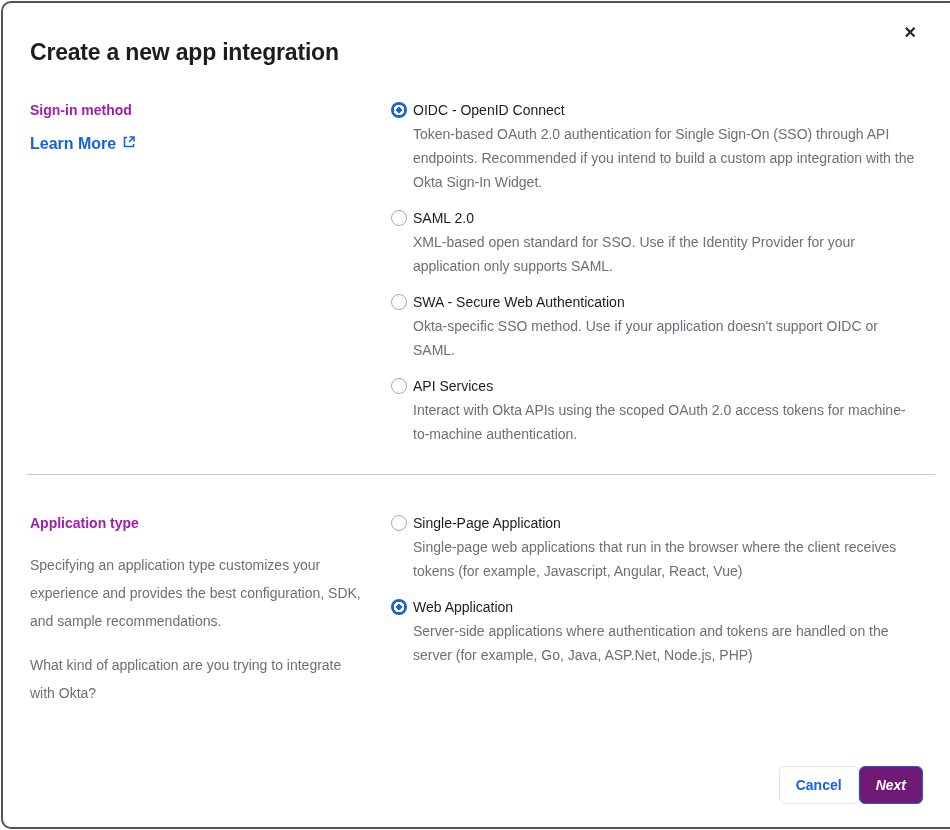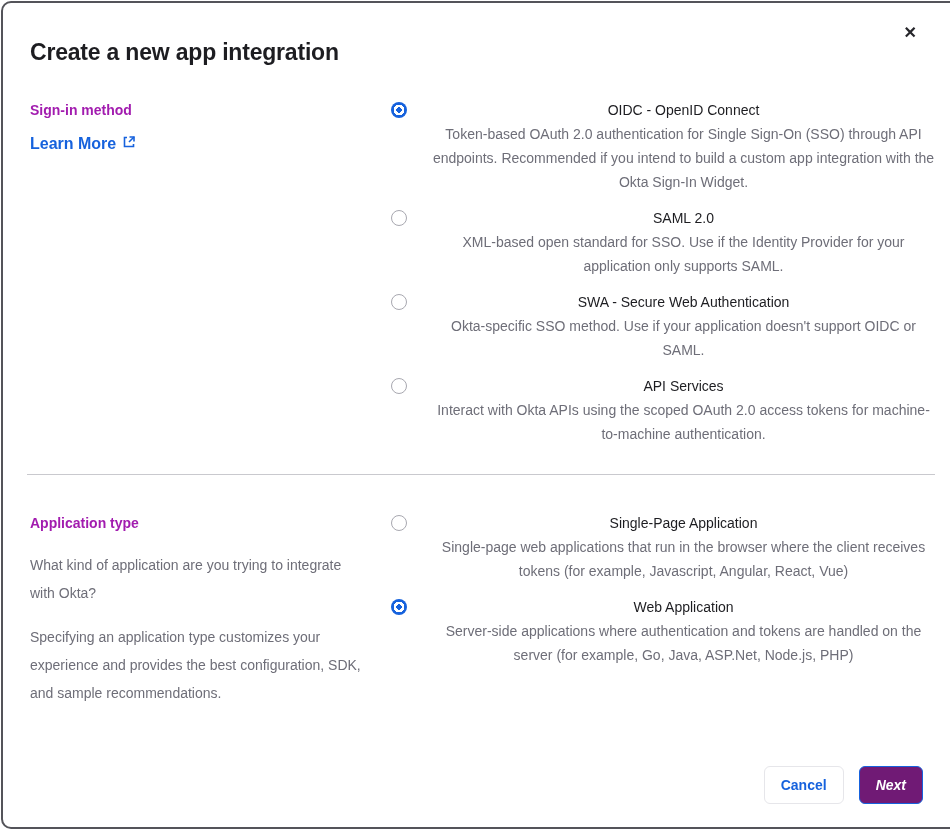--- a/index.html
+++ b/index.html
@@ -63,23 +63,22 @@
   .left-para {
     margin-top: 16px;
     font-size: 14px;
     line-height: 28px;
     color: #6e6e78;
   }
   .left-para + .left-para { margin-top: 16px; }
   .option {
     display: flex;
     align-items: flex-start;
-    gap: 25px;
+    gap: 6px;
     margin-bottom: 12px;
-    text-align: center;
   }
   .option:last-child { margin-bottom: 0; }
   .radio {
     flex: none;
     width: 16px; height: 16px;
     margin-top: 4px;
     border-radius: 50%;
     border: 1.5px solid #a8a8b0;
     background: #ffffff;
     cursor: pointer;
@@ -106,21 +105,20 @@
   hr.divider {
     border: none;
     border-top: 1px solid #c9c9ce;
     margin: 28px 0 0 -3px;
   }
   .section2 { margin-top: 36px; }
   .footer {
     position: absolute;
     right: 36px; bottom: 23px;
     display: flex;
-    gap: 15px;
     justify-content: space-between;
   }
   .btn {
     font-family: inherit;
     font-size: 14px;
     font-weight: 700;
     line-height: 1;
     border-radius: 6px;
     padding: 11px 16px;
     cursor: pointer;
@@ -195,22 +193,22 @@
       </div>
 
     </div>
   </div>
 
   <hr class="divider">
 
   <div class="section section2">
     <div class="left-col">
       <div class="sec-label">Application type</div>
+      <p class="left-para">Specifying an application type customizes your experience and provides the best configuration, SDK, and sample recommendations.</p>
       <p class="left-para">What kind of application are you trying to integrate with Okta?</p>
-      <p class="left-para">Specifying an application type customizes your experience and provides the best configuration, SDK, and sample recommendations.</p>
     </div>
     <div class="right-col">
 
       <div class="option">
         <span class="radio"></span>
         <div class="option-text">
           <div class="option-label">Single-Page Application</div>
           <div class="option-desc">Single-page web applications that run in the browser where the client receives tokens (for example, Javascript, Angular, React, Vue)</div>
         </div>
       </div>

